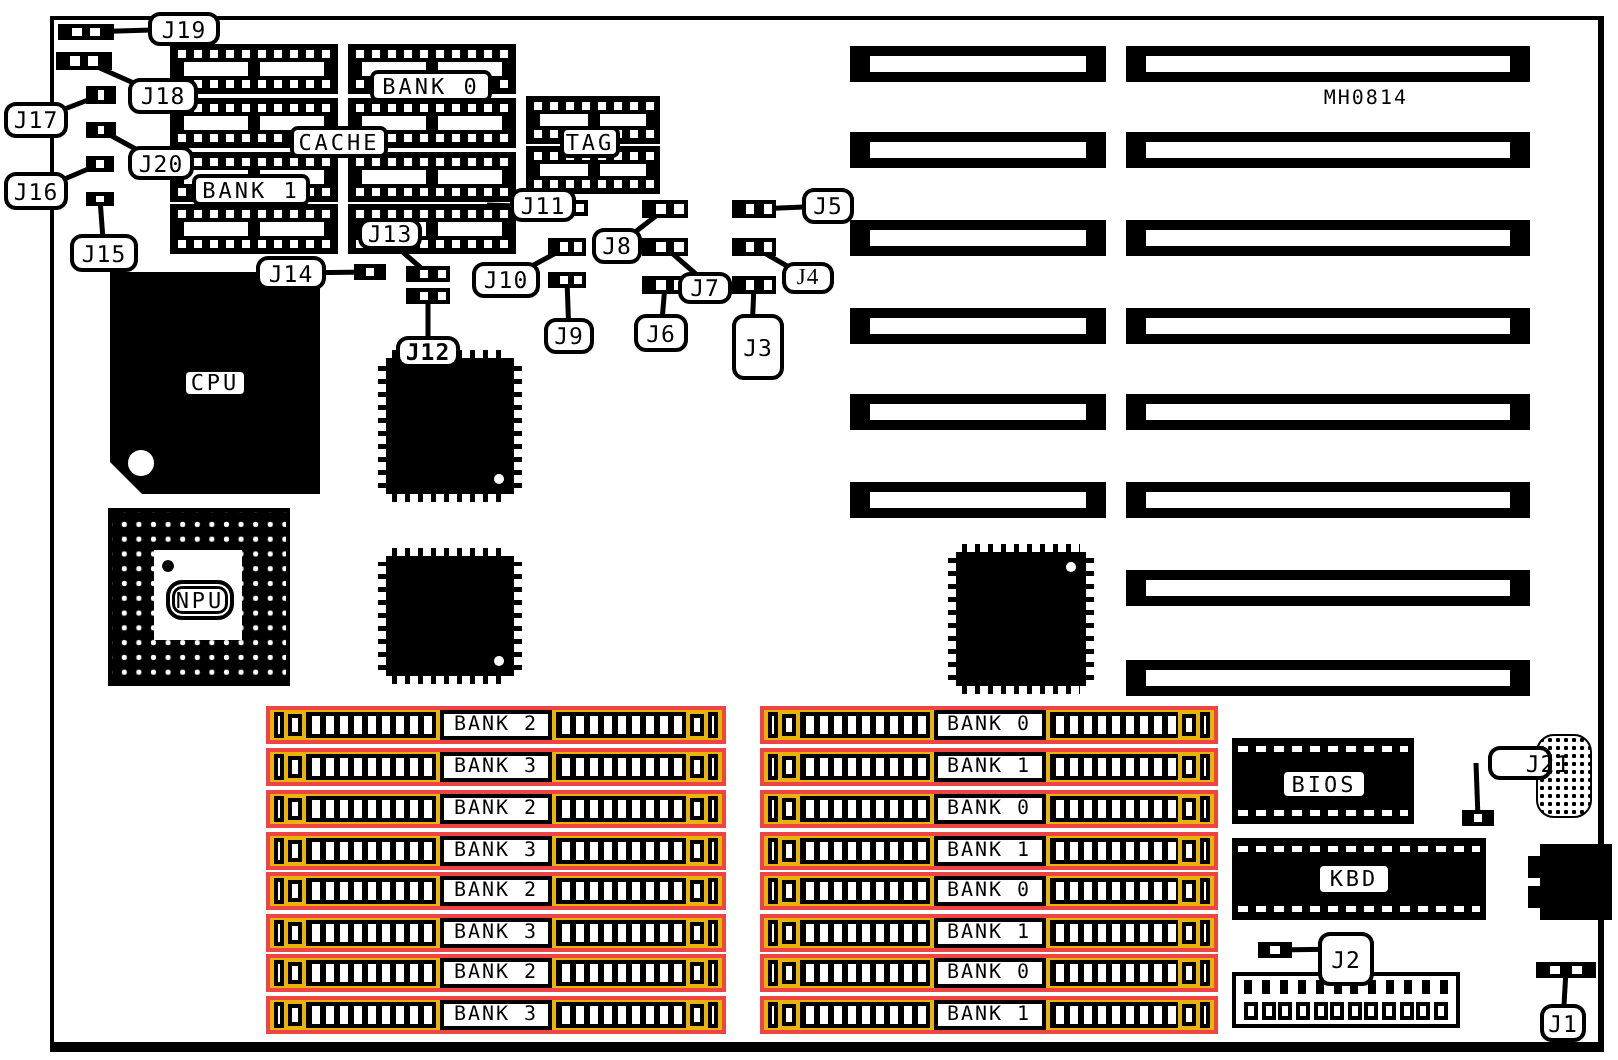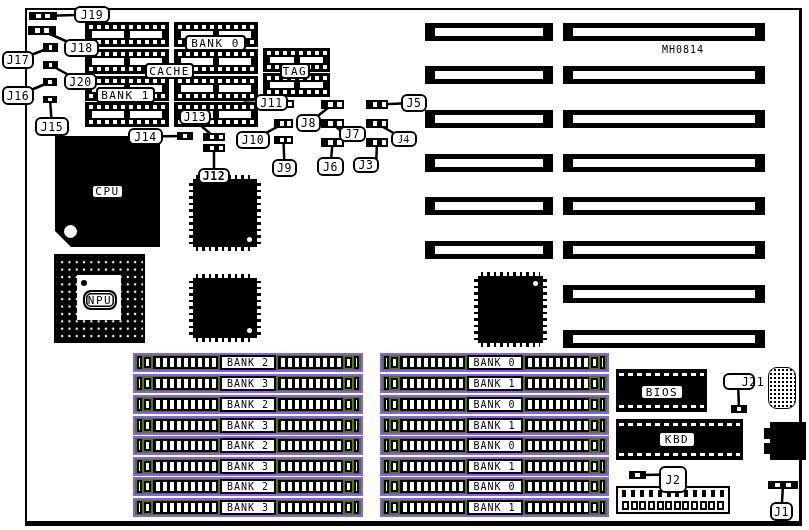--- a/index.html
+++ b/index.html
@@ -45,21 +45,21 @@
   .ph.t { top:0; } .ph.b { bottom:0; }
   .pv { position:absolute; top:7px; bottom:7px; width:4px;
         background:repeating-linear-gradient(0deg,#000 0 2.5px,transparent 2.5px 6.5px); }
   .pv.l { left:0; } .pv.r { right:0; }
   .qbody { position:absolute; inset:4px; background:#000; }
   .qdot { position:absolute; width:5px; height:5px; background:#fff; border-radius:50%; }
   .qdot.br { right:5px; bottom:5px; } .qdot.tr { right:5px; top:5px; }
 
   .slot { background:#fff; border:solid #000; border-width:5px 10px; }
 
-  .simm { border:2px solid #8b5cf6; background:#4d7c0f; display:flex; align-items:center; gap:2px; padding:0 2px; }
+  .simm { border:2px solid #ef4444; background:#eab308; display:flex; align-items:center; gap:2px; padding:0 2px; }
   .clip { flex:0 0 auto; width:7px; height:11px; border:2px solid #000; background:#fff; }
   .clip.n { width:5px; height:13px; }
   .scomb { flex:1; height:13px; border-top:2px solid #000; border-bottom:2px solid #000;
            background:repeating-linear-gradient(90deg,#000 0 3px,#fff 3px 7px); }
   .slabel { flex:0 0 56px; height:15px; border:2px solid #000; background:#fff;
             display:flex; align-items:center; justify-content:center;
             font-size:10px; letter-spacing:1px; white-space:nowrap; }
 
   .rom { background:#000; }
   .wdash { position:absolute; left:3px; right:3px; height:3px;
@@ -561,34 +561,34 @@
       </div>
       <div class="pad abs" style="left: 731px; top: 405px; width: 16px; height: 8px;">
         <i class="f"></i>
         <i></i>
         <i class="f"></i>
       </div>
     </div>
     <div class="layer">
       <div class="callout abs" style="left: 770px; top: 502px; width: 23px; height: 19px;">J1</div>
       <div class="callout abs" style="left: 659px; top: 466px; width: 28px; height: 27px;">J2</div>
-      <div class="callout abs" style="left: 353px; top: 157px; width: 26px; height: 16px;">J3</div>
+      <div class="callout abs" style="left: 366px; top: 157px; width: 26px; height: 33px;">J3</div>
       <div class="callout abs" style="left: 391px; top: 131px; width: 26px; height: 16px; font-family: Liberation Serif, serif;">J4</div>
       <div class="callout abs" style="left: 401px; top: 94px; width: 26px; height: 18px;">J5</div>
       <div class="callout abs" style="left: 317px; top: 157px; width: 27px; height: 19px;">J6</div>
-      <div class="callout abs" style="left: 339px; top: 126px; width: 27px; height: 16px;">J7</div>
+      <div class="callout abs" style="left: 339px; top: 136px; width: 27px; height: 16px;">J7</div>
       <div class="callout abs" style="left: 296px; top: 114px; width: 25px; height: 18px; text-align: right;">J8</div>
       <div class="callout abs" style="left: 272px; top: 159px; width: 25px; height: 18px;">J9</div>
       <div class="callout abs" style="left: 236px; top: 131px; width: 34px; height: 18px;">J10</div>
       <div class="callout abs" style="left: 227px; top: 94px; width: 33px; height: 17px; margin-left: 28px;">J11</div>
       <div class="callout abs" style="left: 198px; top: 168px; width: 32px; height: 16px; font-weight: bold;">J12</div>
       <div class="callout abs" style="left: 179px; top: 109px; width: 32px; height: 16px;">J13</div>
       <div class="callout abs" style="left: 128px; top: 128px; width: 35px; height: 17px;">J14</div>
       <div class="callout abs" style="left: 35px; top: 117px; width: 34px; height: 19px;">J15</div>
       <div class="callout abs" style="left: 2px; top: 86px; width: 32px; height: 19px;">J16</div>
       <div class="callout abs" style="left: 2px; top: 51px; width: 32px; height: 18px;">J17</div>
       <div class="callout abs" style="left: 64px; top: 39px; width: 35px; height: 18px;">J18</div>
       <div class="callout abs" style="left: 74px; top: 6px; width: 36px; height: 17px;">J19</div>
       <div class="callout abs" style="left: 64px; top: 73px; width: 33px; height: 17px;">J20</div>
-      <div class="callout abs" style="left: 723px; top: 373px; width: 20px; height: 17px; padding-left: 28px;">J21</div>
+      <div class="callout abs" style="left: 744px; top: 373px; width: 20px; height: 17px; padding-left: 28px;">J21</div>
     </div>
     <div class="partnum">MH0814</div>
   </div>
 
 </body></html>

